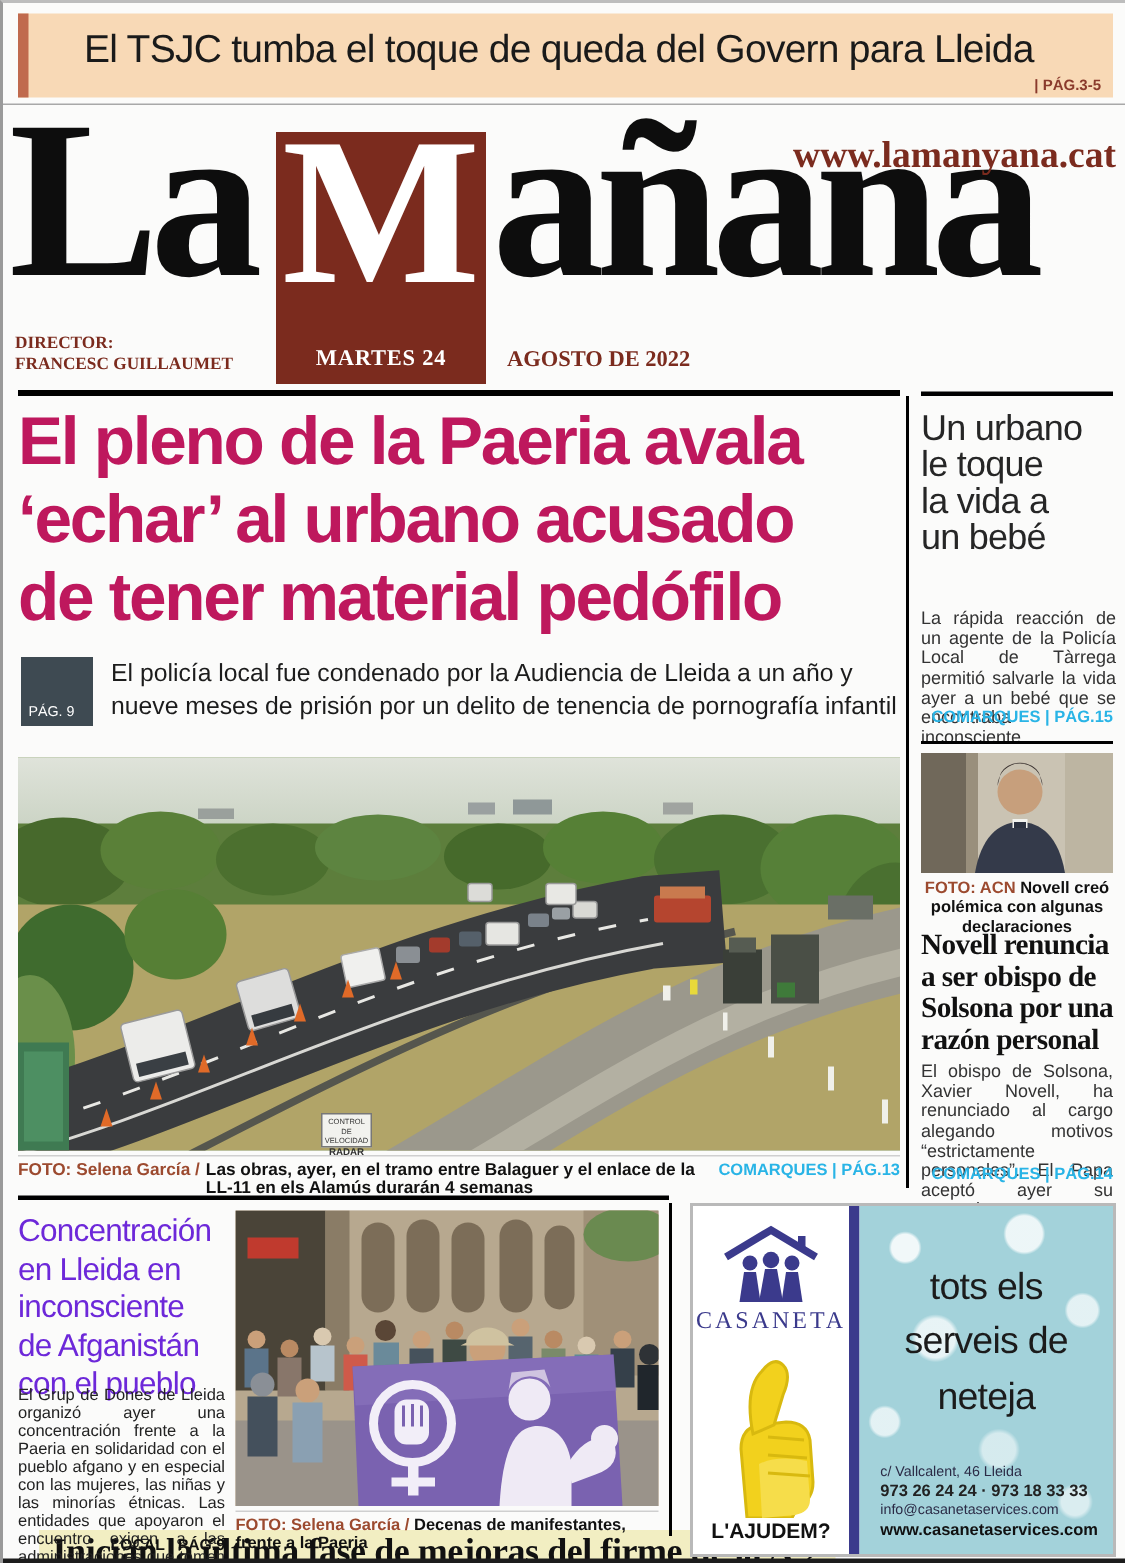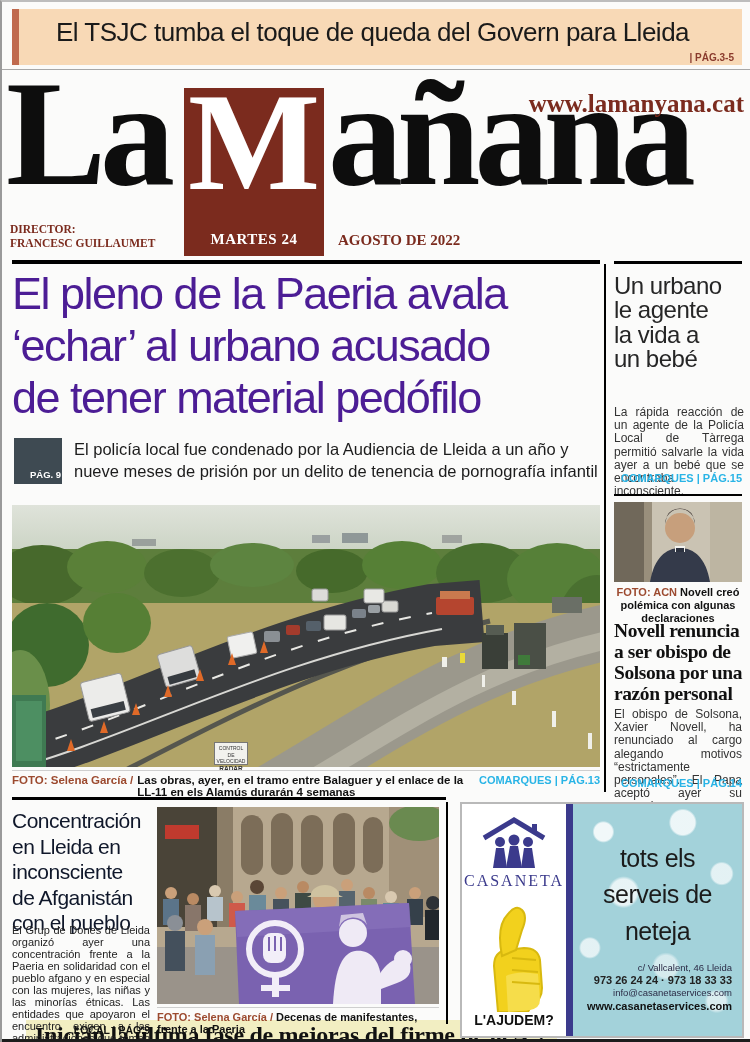--- a/index.html
+++ b/index.html
@@ -36,26 +36,26 @@
   .month{position:absolute;left:336px;top:160px;font-family:"Liberation Serif",serif;font-weight:bold;font-size:15px;color:#7b2b1e;}
   .issue{position:absolute;right:8px;top:158px;font-family:"Liberation Serif",serif;font-weight:bold;font-size:14px;color:#111;}
   .issue .price{font-size:20px;}
   
   .main-rule{position:absolute;left:10px;top:258px;width:588px;height:4px;background:#000;}
   .sidebar-rule-top{position:absolute;left:612px;top:259px;width:128px;height:3px;background:#000;}
   .v-divider{position:absolute;left:602px;top:262px;width:2px;height:528px;background:#000;}
   
   .lead-headline{
     position:absolute;left:10px;top:266px;width:592px;
-    font-weight:normal;font-size:45px;letter-spacing:-1.5px;line-height:1.15;color:#4c1d95;
+    font-weight:bold;font-size:45px;letter-spacing:-1.5px;line-height:1.15;color:#be185d;
   }
   .lead-sub-badge{
     position:absolute;left:12px;top:436px;width:48px;height:46px;background:#3e4a52;
   }
-  .lead-sub-badge span{position:absolute;left:5px;bottom:4px;color:#fff;font-size:9.5px;font-weight:bold;margin-left:11px;}
+  .lead-sub-badge span{position:absolute;left:5px;bottom:4px;color:#fff;font-size:9.5px;font-weight:normal;}
   .lead-subhead{
     position:absolute;left:72px;top:436px;width:524px;
     font-size:16.5px;line-height:1.35;color:#1c1c1c;
   }
   
   .photo-main{position:absolute;left:10px;top:503px;width:588px;height:262px;background:#8aa06a;}
   .photo-headline{
     position:absolute;left:14px;top:515px;background:#f2eec2;padding:2px 9px 3px;
     font-family:"Liberation Serif",serif;font-weight:bold;font-size:24px;letter-spacing:-0.3px;color:#111;
   }
@@ -85,21 +85,21 @@
     font-family:"Liberation Serif",serif;font-weight:bold;font-size:19.5px;line-height:1.08;letter-spacing:-0.4px;color:#111;
   }
   .novell-body{position:absolute;left:612px;top:706px;width:128px;}
   .sb-ref-15{position:absolute;left:612px;top:470px;width:128px;}
   .sb-ref-14{position:absolute;left:612px;top:775px;width:128px;}
   
   .bottom-rule{position:absolute;left:10px;top:795px;width:434px;height:3px;background:#000;}
   .bottom-vdiv{position:absolute;left:444px;top:800px;width:2px;height:222px;background:#000;}
   .afghan-headline{
     position:absolute;left:10px;top:806px;width:140px;
-    font-size:21px;line-height:1.22;letter-spacing:-0.5px;color:#0f172a;
+    font-size:21px;line-height:1.22;letter-spacing:-0.5px;color:#6d28d9;
   }
   .afghan-body{
     position:absolute;left:10px;top:922px;width:138px;
     font-size:11px;line-height:1.09;color:#222;text-align:justify;
   }
   .afghan-ref{position:absolute;left:10px;top:1022px;width:138px;text-align:right;font-size:10.5px;font-weight:bold;color:#111;margin-top:0;}
   .protest-photo{position:absolute;left:155px;top:805px;width:282px;height:197px;background:#b7a88f;}
   .protest-cap{
     position:absolute;left:155px;top:1005px;width:282px;font-size:11px;font-weight:bold;color:#111;
     border-top:1px solid #cfcfcf;padding-top:3px;
@@ -121,21 +121,21 @@
       radial-gradient(circle at 85% 85%, rgba(255,255,255,.6) 0 9px, rgba(255,255,255,0) 12px),
       #a3d2da;
   }
   .ad-brand{position:absolute;left:0;right:0;top:68px;text-align:center;
     font-family:"Liberation Serif",serif;font-size:16px;letter-spacing:2px;color:#3b3a8c;}
   .ad-question{position:absolute;left:0;right:0;bottom:8px;text-align:center;font-weight:bold;font-size:14px;color:#111;}
   .ad-headline{
     position:absolute;left:10px;right:10px;top:36px;text-align:center;
     font-size:25px;line-height:1.45;color:#1b1b1b;letter-spacing:-0.5px;
   }
-  .ad-contact{position:absolute;right:10px;bottom:24px;text-align:right;color:#2b2b46;}
+  .ad-contact{position:absolute;right:10px;bottom:10px;text-align:left;color:#2b2b46;}
   .ad-contact .addr{font-size:9.5px;}
   .ad-contact .phones{font-size:11px;font-weight:bold;margin-top:1px;color:#222;}
   .ad-contact .email{font-size:9.5px;margin-top:1px;}
   .ad-contact .web{font-size:11px;font-weight:bold;margin-top:2px;color:#111;}
   .ad-logo{position:absolute;left:50%;transform:translateX(-50%);top:12px;}
   .ad-glove{position:absolute;left:6px;top:92px;}
   .bottom-edge{position:absolute;left:0;bottom:0;width:750px;height:3px;background:#1c1c1c;}
 </style>
 </head>
 <body>
@@ -276,21 +276,21 @@
     <b>RADAR</b>
   </div>
   <div class="caption-row">
     <span class="credit">FOTO: Selena García /</span>
     <span class="cap">Las obras, ayer, en el tramo entre Balaguer y el enlace de la LL-11 en els Alamús durarán 4 semanas</span>
     <span class="cyan-ref">COMARQUES | PÁG.13</span>
   </div>
 
   <div class="sb sb-headline" style="top:272px;">
     <div>Un urbano</div>
-    <div>le agente</div>
+    <div>le toque</div>
     <div>la vida a</div>
     <div>un bebé</div>
   </div>
   <div class="sb sb-body" style="top:404px;">La rápida reacción de un agente de la Policía Local de Tàrrega permitió salvarle la vida ayer a un bebé que se encontraba inconsciente.</div>
   <div class="sb sb-ref cyan-ref sb-ref-15">COMARQUES | PÁG.15</div>
   <div class="sidebar-mid-rule"></div>
 
   <div class="novell-photo">
     <svg width="128" height="80" viewBox="0 0 128 80">
       <rect width="128" height="80" fill="#cac3b3"></rect>

